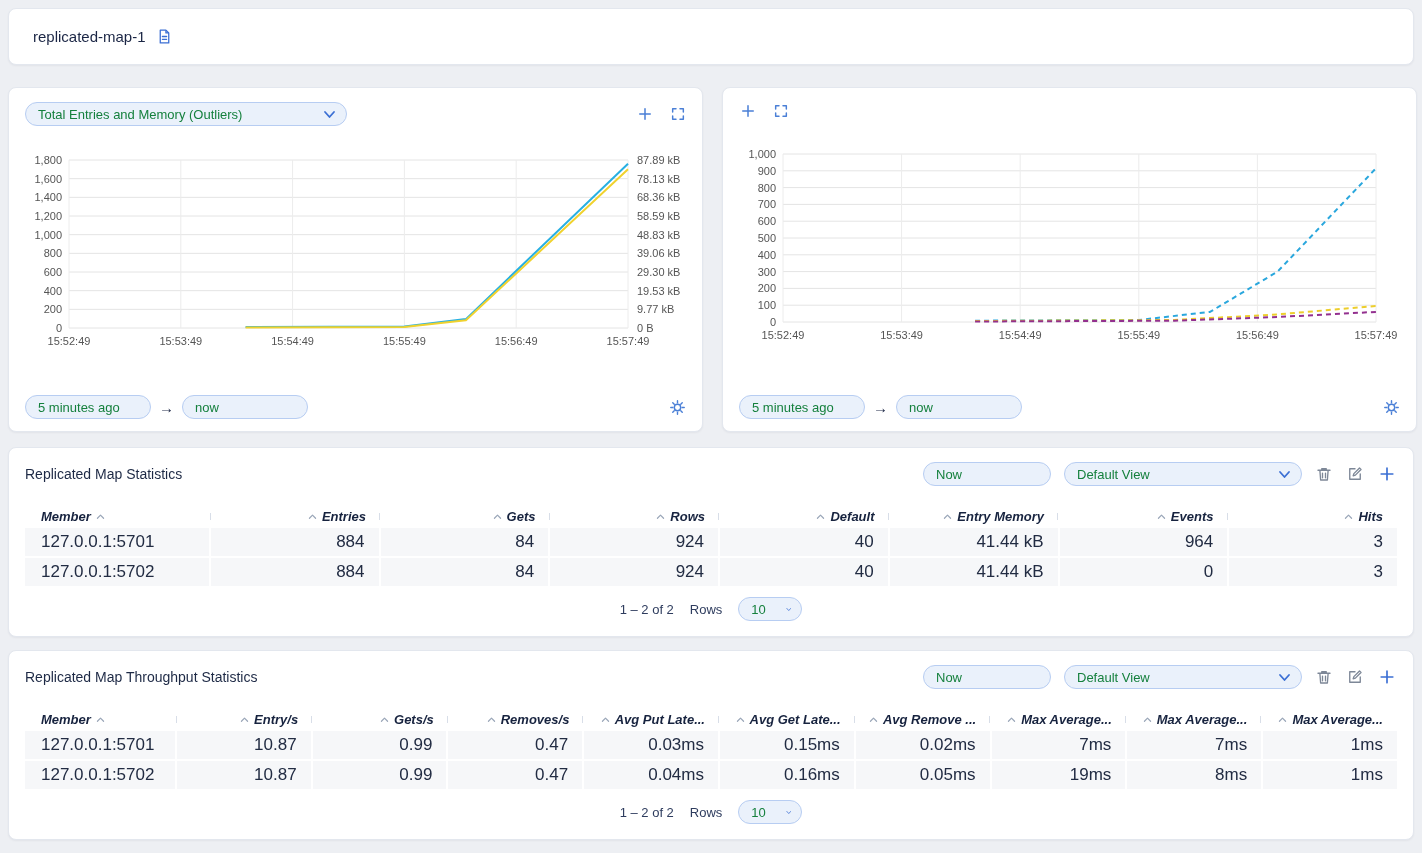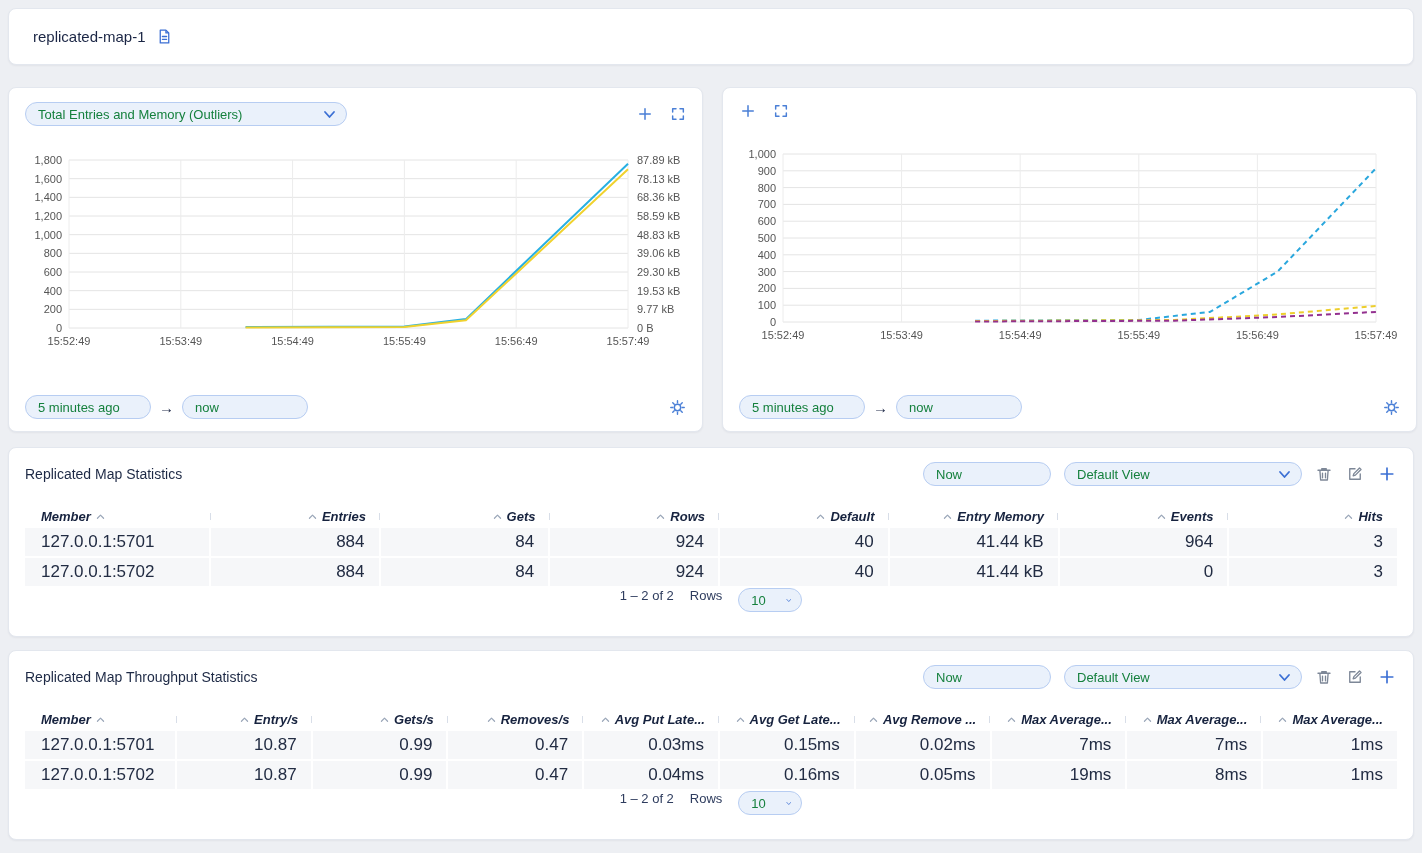--- a/index.html
+++ b/index.html
@@ -54,21 +54,21 @@
   .th:not(:last-child)::after{
     content:"";position:absolute;right:0;top:4px;bottom:4px;width:1px;background:#d8dee8;
   }
   .trow{display:flex;height:28px;margin-bottom:2px;}
   .td{
     flex:1;background:#f6f7f9;display:flex;align-items:center;justify-content:flex-end;
     font-size:17px;color:#222c43;padding-right:14px;margin-right:2px;box-sizing:border-box;white-space:nowrap;
   }
   .td:last-child{margin-right:0;}
   .td.member{justify-content:flex-start;padding-left:16px;}
-  .pagination{display:flex;align-items:flex-start;justify-content:center;gap:16px;height:42px;font-size:13px;color:#2e3c5e;}
+  .pagination{display:flex;align-items:center;justify-content:center;gap:16px;height:42px;font-size:13px;color:#2e3c5e;}
   .rows-select{width:64px;}
 </style>
 </head>
 <body>
 
 <div class="wrap">
 
   <div class="card titlebar">
     <span class="page-title">replicated-map-1</span>
     <span class="icon-btn">

